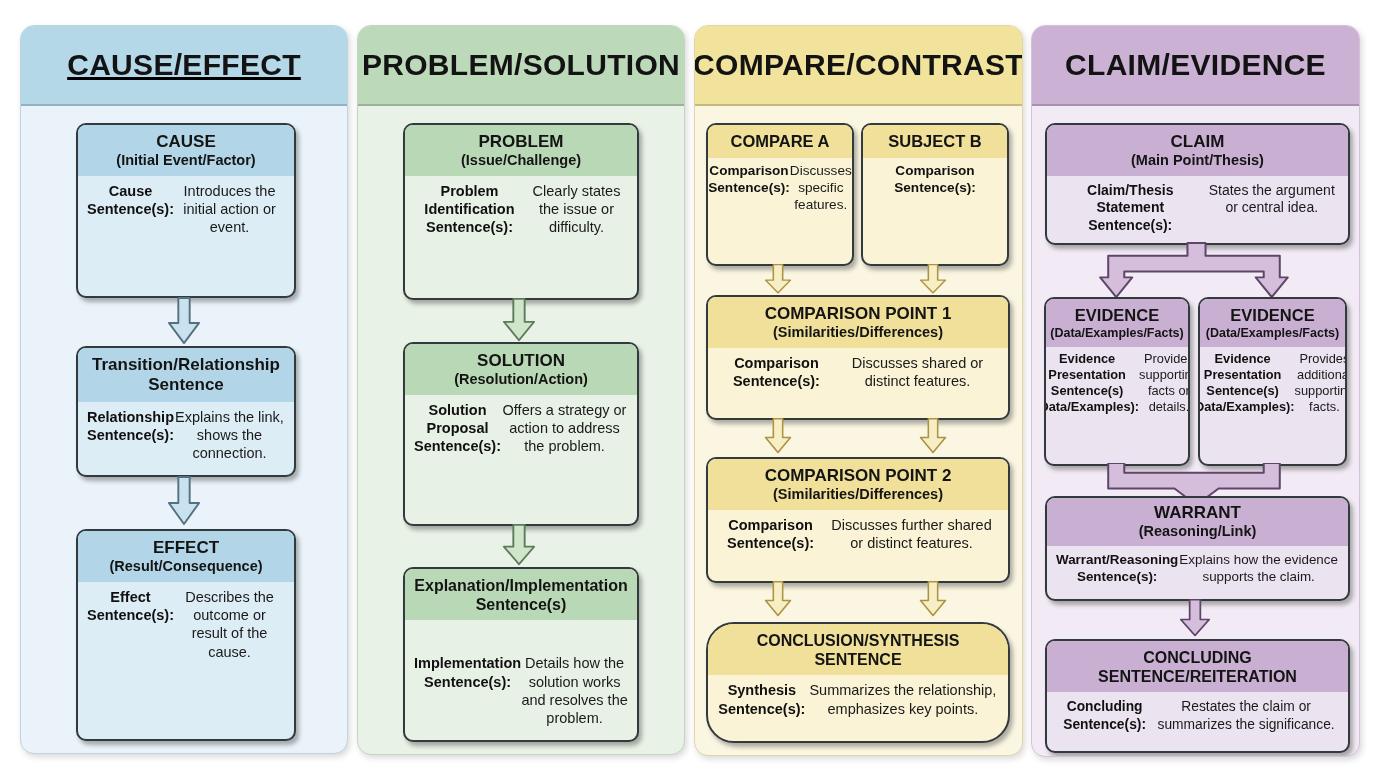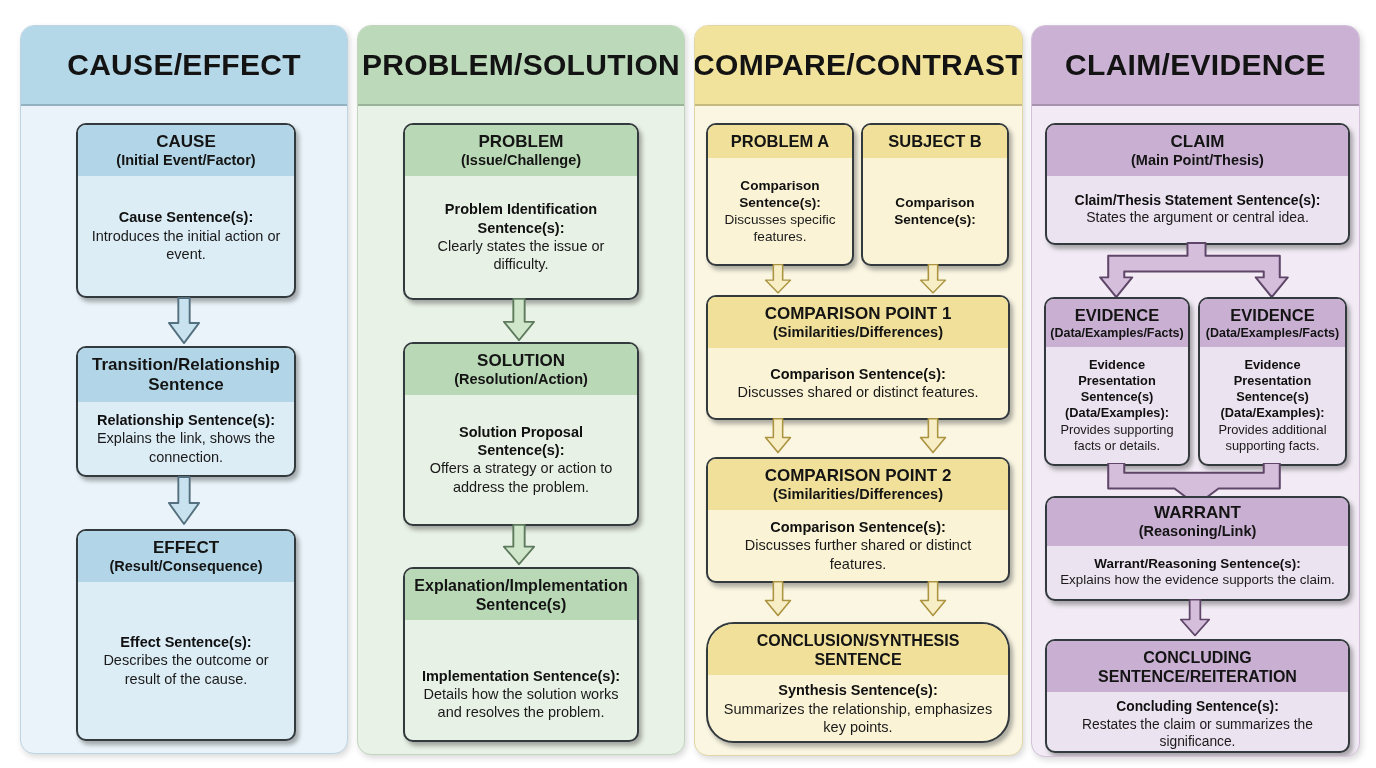--- a/index.html
+++ b/index.html
@@ -6,39 +6,39 @@
     font-family:"Liberation Sans","DejaVu Sans",sans-serif;}
   .stage{position:relative;width:1376px;height:768px;}
 
   .col{position:absolute;top:25px;border-radius:14px;overflow:hidden;
     box-shadow:2px 3px 6px rgba(0,0,0,0.15);}
   .col-head{height:78px;display:flex;align-items:center;justify-content:center;
     font-size:30px;font-weight:bold;color:#131313;letter-spacing:.3px;
     border-bottom:2px solid rgba(0,0,0,0.18);}
   .col-body{position:absolute;inset:0;padding-left:36px;}
 
-  .c1{left:20px;width:326px;height:727px;background:#e9f3f9;border:1.5px solid #bdd5e2;
+  .c1{left:20px;width:326px;height:727px;background:#e9f3f9;border:1.5px solid #bdd5e2;text-decoration:underline;
       --hbg:#b5d8e9;--bhead:#b2d6e7;--bbody:#ddedf6;--afill:#c8e2f0;--astroke:#54707e;}
   .c2{left:357px;width:326px;height:728px;background:#e9f2e6;border:1.5px solid #c2d6bf;
       --hbg:#bcdab9;--bhead:#b9d8b5;--bbody:#e8f1e5;--afill:#cfe6cb;--astroke:#5d7a5c;}
   .c3{left:694px;width:327px;height:729px;background:#faf6e2;border:1.5px solid #e0d6a6;
       --hbg:#f1e29c;--bhead:#f0e09a;--bbody:#faf3d5;--afill:#f7eec6;--astroke:#ac9340;}
   .c4{left:1031px;width:327px;height:730px;background:#f2ebf5;border:1.5px solid #d3c2d9;
       --hbg:#cbb2d4;--bhead:#c9b0d3;--bbody:#ece3f0;--afill:#d4bedc;--astroke:#5f4668;}
   .col-head{background:var(--hbg);}
 
   .box{position:absolute;border:2px solid #333a3e;border-radius:10px;overflow:hidden;
     background:var(--bbody);display:flex;flex-direction:column;
     box-shadow:3px 4px 4px rgba(80,80,80,0.45);}
   .box-head{background:var(--bhead);text-align:center;padding:7px 4px 6px 4px;}
   .box-title{font-weight:bold;font-size:17px;line-height:1.2;color:#141414;}
   .box-title.t-sm{font-size:16px;}
   .box-sub{font-weight:bold;font-size:14.5px;line-height:1.2;color:#141414;}
   .box-sub:empty{display:none;}
-  .box-body{flex:1;display:flex;flex-direction:column;justify-content:center;
+  .box-body{flex:1;display:flex;justify-content:center;
     text-align:center;padding:6px 9px;font-size:14.5px;line-height:1.26;color:#1a1a1a;}
   .box-label{font-weight:bold;color:#101010;}
 
   .sm .box-title{font-size:16.5px;}
   .sm .box-sub{font-size:12.5px;}
   .sm .box-body{font-size:12.8px;padding:4px 6px;}
 
   .b-sm{font-size:13.4px !important;}
 
   .arrow{position:absolute;}
@@ -153,21 +153,21 @@
 
     </div>
   </div>
 
   <div class="col c3">
     <div class="col-head">COMPARE/CONTRAST</div>
     <div class="col-body">
 
       <div class="box sm" style="left:11px;top:97px;width:144px;height:139px;">
         <div class="box-head">
-          <div class="box-title">PROBLEM A</div>
+          <div class="box-title">COMPARE A</div>
 
         </div>
         <div class="box-body" style="font-size:13.6px;">
           <div class="box-label">Comparison Sentence(s):</div>
           <div class="box-text">Discusses specific features.</div>
         </div>
       </div>
 
       <div class="box sm" style="left:166px;top:97px;width:144px;height:139px;">
         <div class="box-head">

